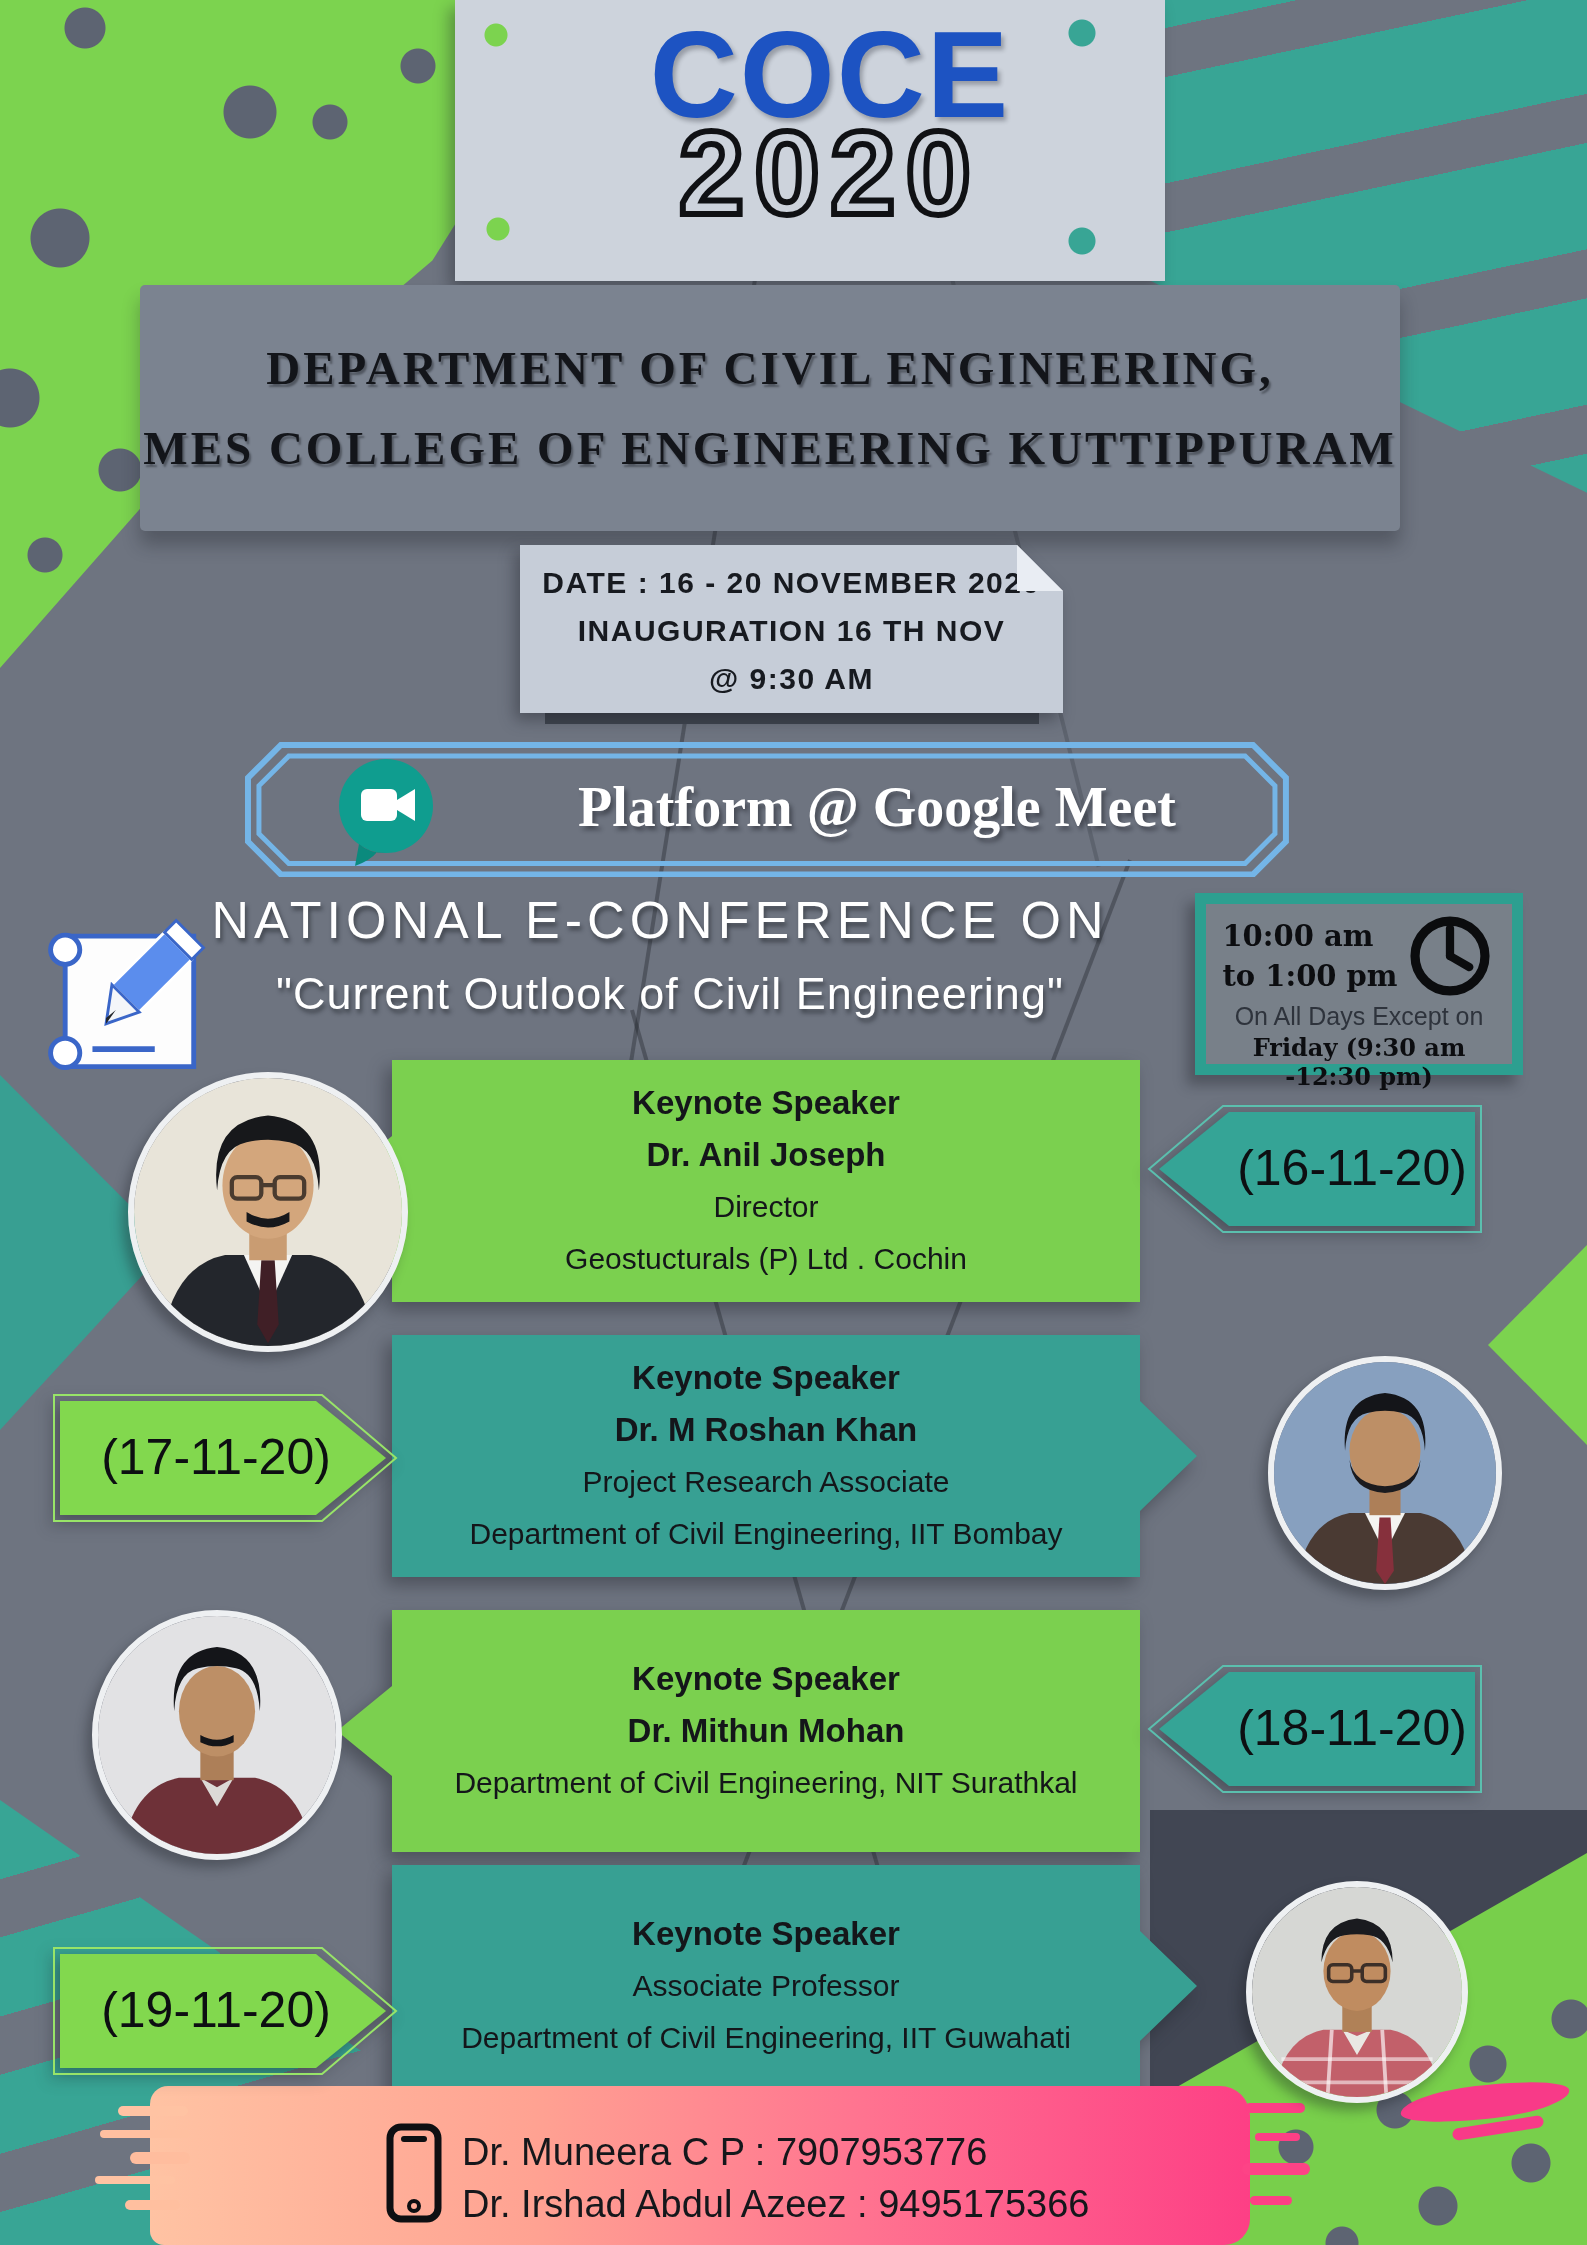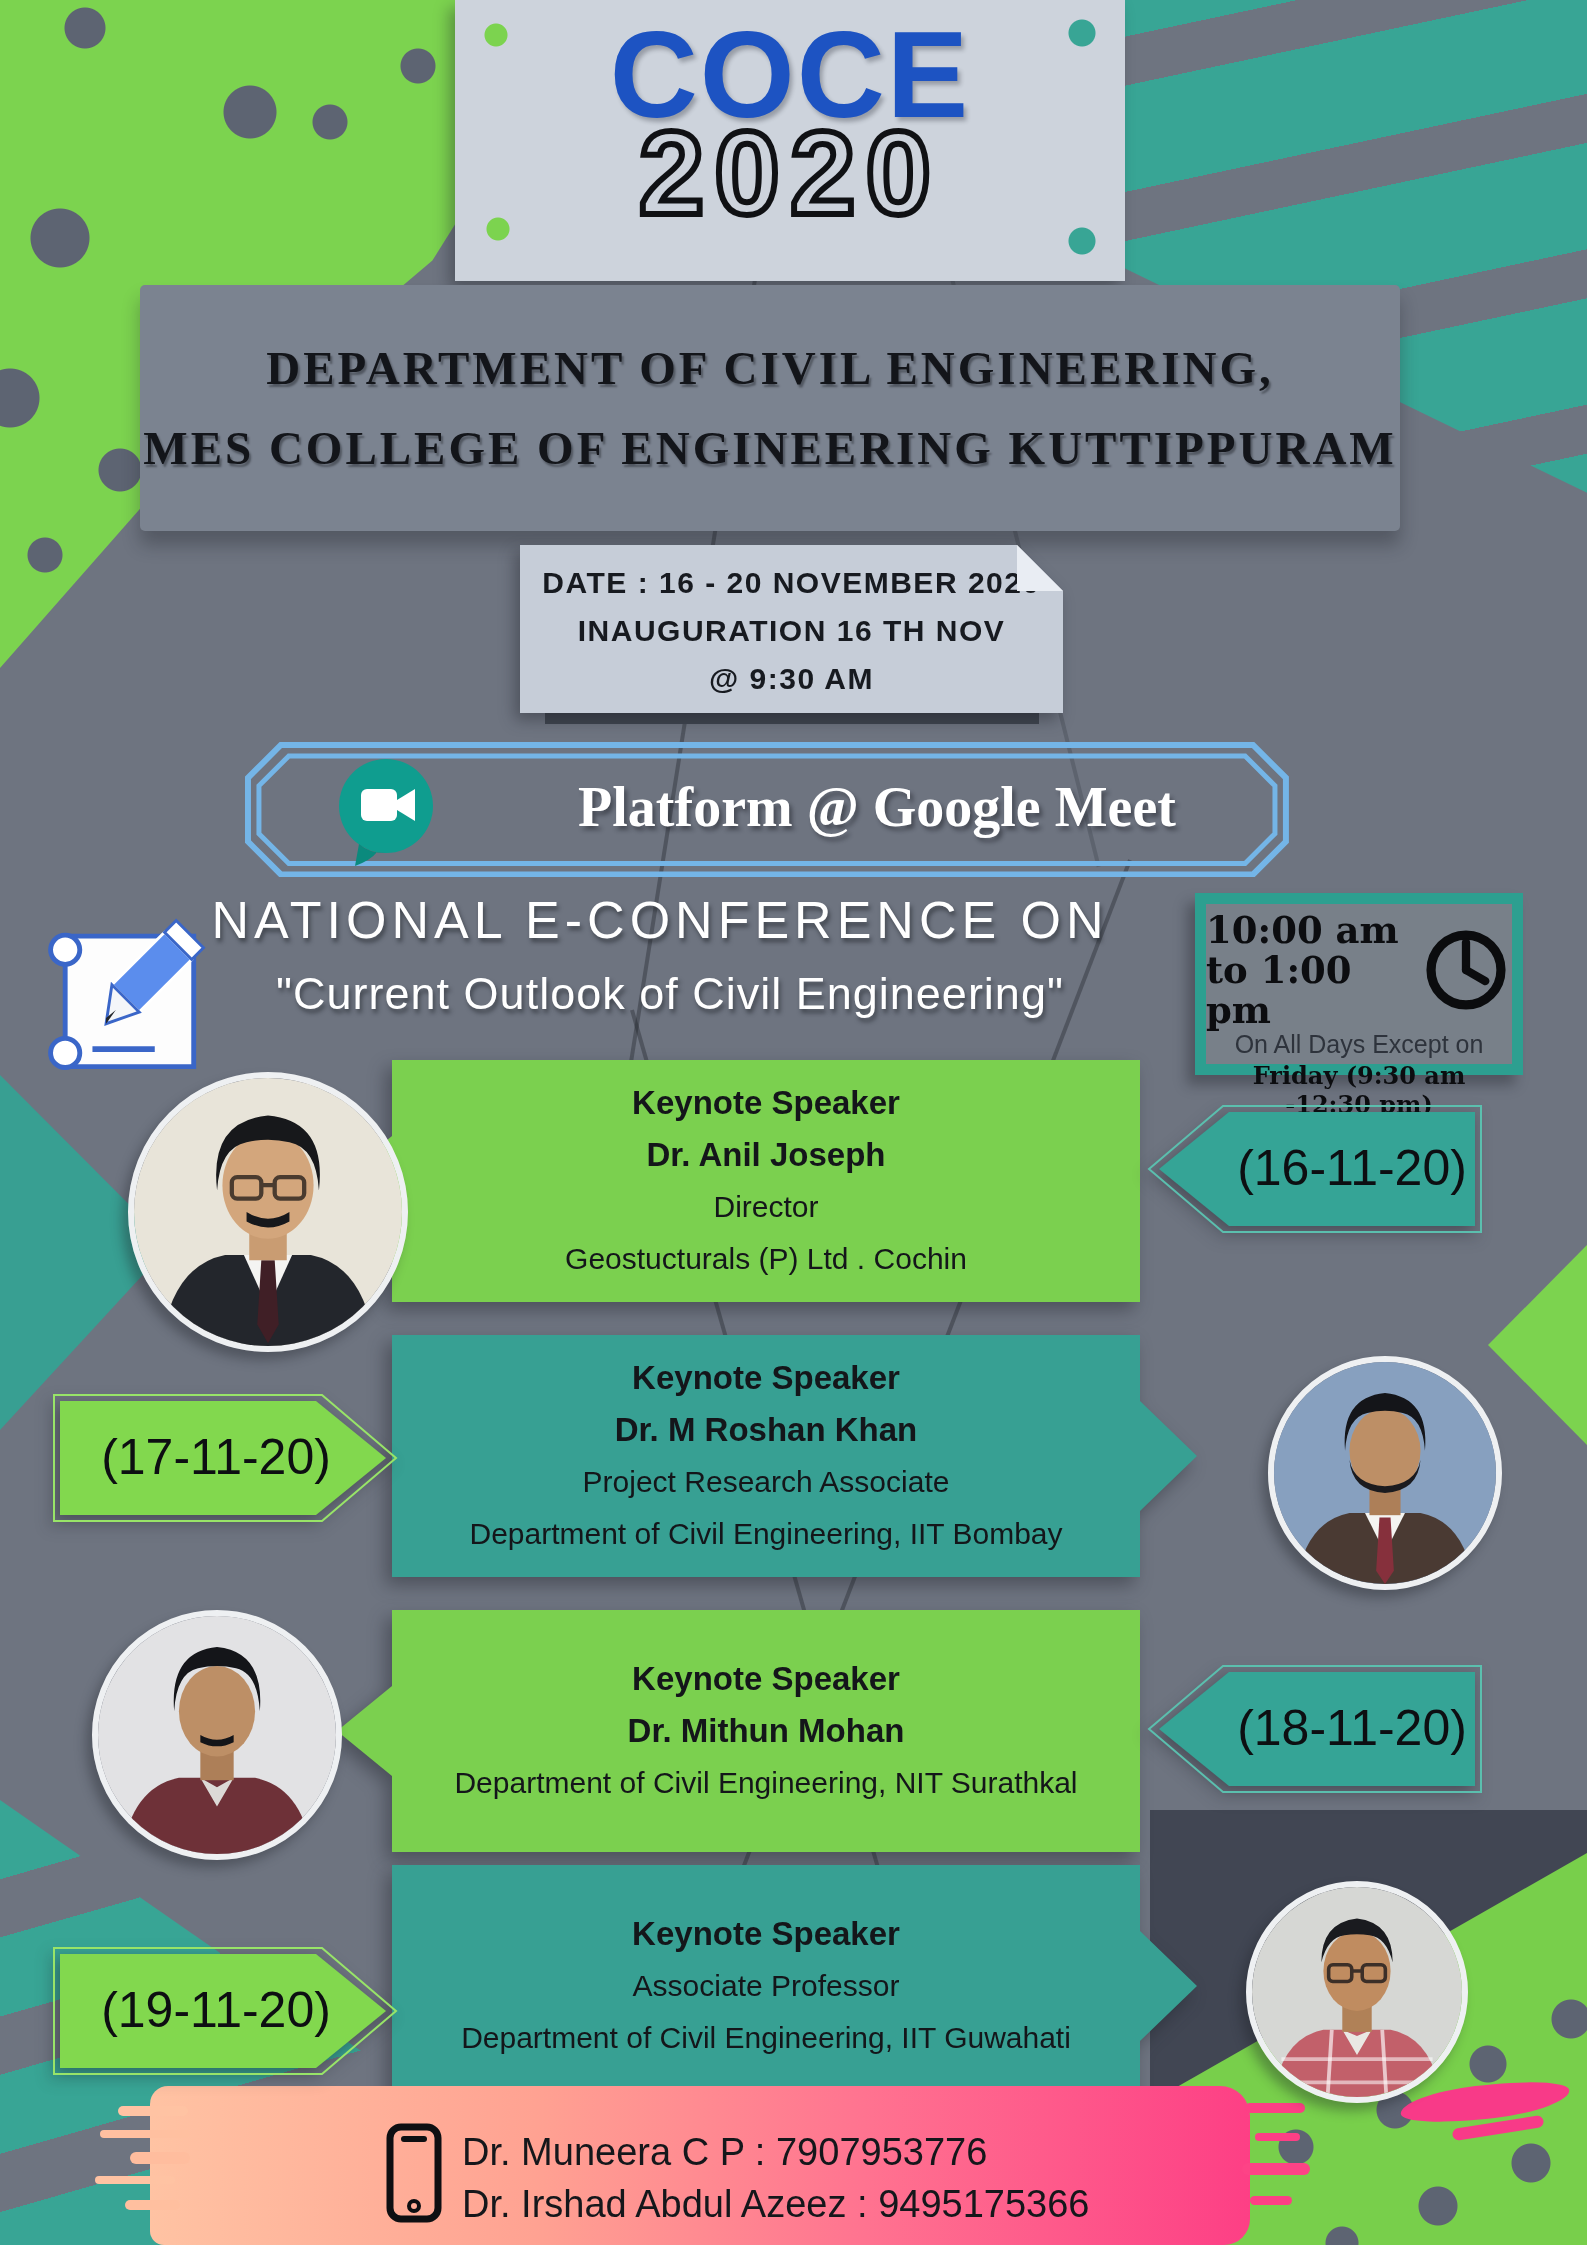--- a/index.html
+++ b/index.html
@@ -67,20 +67,21 @@
   #banner{
     position:absolute;left:455px;top:0;width:670px;height:281px;z-index:5;
     background-color:#cdd3dc;
     background-image:
       radial-gradient(circle at 41px 35px,  #7cd34f 0 11px, transparent 12px),
       radial-gradient(circle at 43px 229px, #7cd34f 0 11px, transparent 12px),
       radial-gradient(circle at 627px 33px, #38a595 0 13px, transparent 14px),
       radial-gradient(circle at 627px 241px,#38a595 0 13px, transparent 14px);
     box-shadow:-6px 8px 14px rgba(25,28,35,.35);
     text-align:center;
+    padding-left:40px;
   }
   .coce{font-weight:bold;font-size:122px;line-height:1;letter-spacing:2px;color:#1d53c2;
     margin-top:14px;text-shadow:3px 4px 4px rgba(30,34,42,.3);}
   .year{font-weight:bold;font-size:118px;line-height:1;letter-spacing:10px;margin-top:-22px;
     color:#cdd3dc;-webkit-text-stroke:6px #101114;}
 
   
   #org-card{
     position:absolute;left:140px;top:285px;width:1260px;height:246px;z-index:5;
     background:#7b8390;border-radius:5px;box-shadow:0 14px 18px rgba(28,31,38,.32);
@@ -114,21 +115,21 @@
     text-shadow:2px 4px 4px rgba(20,23,28,.5);}
   .conf-line2{padding-left:150px;margin-top:18px;font-size:45px;letter-spacing:1px;
     text-shadow:2px 4px 4px rgba(20,23,28,.5);}
   #scroll-icon{position:absolute;left:30px;top:903px;width:195px;height:185px;z-index:5;}
 
   
   #timebox{position:absolute;left:1195px;top:893px;width:328px;height:182px;z-index:5;
     background:#788089;border:11px solid #2d9f90;box-sizing:border-box;
     box-shadow:-8px 10px 12px rgba(26,29,35,.35);}
   .time-row{display:flex;align-items:center;justify-content:center;gap:6px;margin-top:6px;}
-  .time-text{font-family:"DejaVu Serif", serif;font-weight:bold;font-size:37px;line-height:40px;
+  .time-text{font-family:"DejaVu Serif", serif;font-weight:bold;font-size:29px;line-height:40px;
     color:#0c0d10;text-align:left;}
   #clock-icon{width:92px;height:92px;flex:0 0 auto;}
   .sched-note1{text-align:center;font-size:25px;color:#2e333c;margin-top:0px;}
   .sched-note2{text-align:center;font-family:"DejaVu Serif", serif;font-weight:bold;
     font-size:24px;color:#0c0d10;margin-top:2px;}
 
   
   .row-wrap{position:absolute;z-index:5;filter:drop-shadow(-6px 8px 9px rgba(25,28,35,.4));}
   .block{width:100%;height:100%;display:flex;flex-direction:column;justify-content:center;
     text-align:center;color:#14161a;box-sizing:border-box;}

